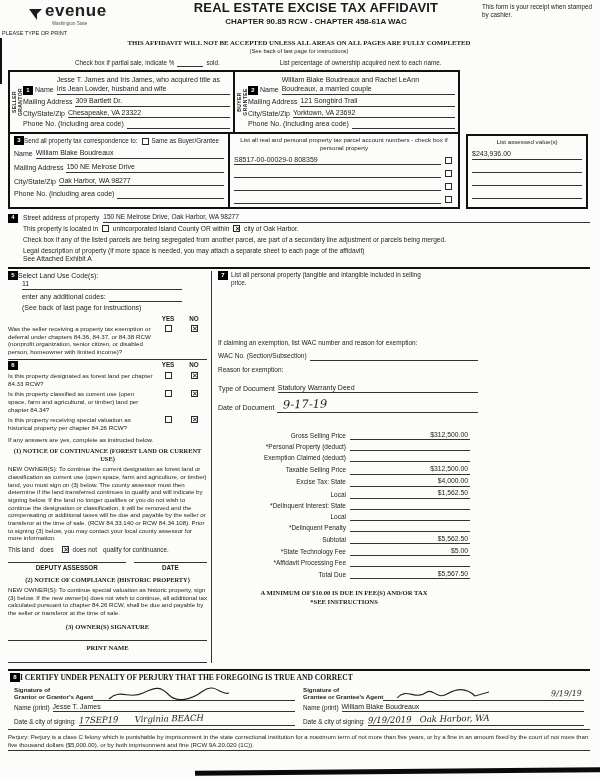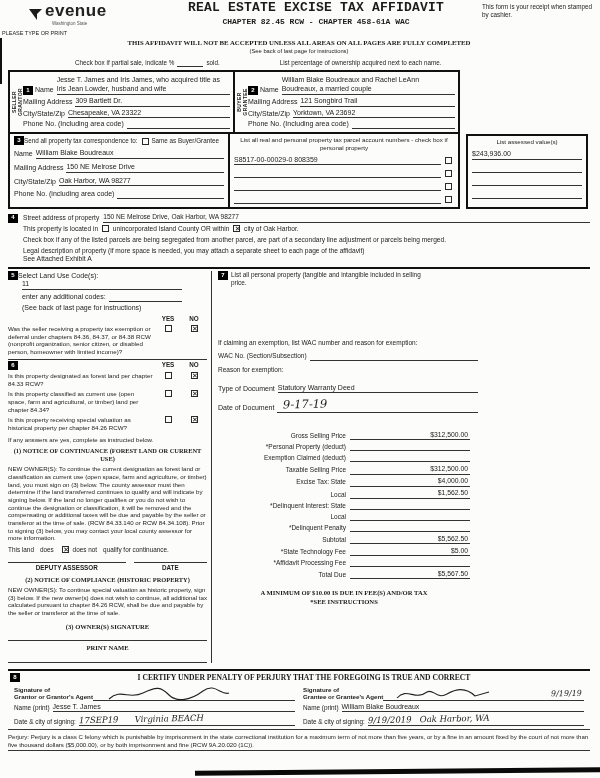--- a/index.html
+++ b/index.html
@@ -15,21 +15,21 @@
   .edge-sliver { position:absolute; left:0; top:38px; width:2px; height:46px; background:#111; }
   .bottom-bar { position:absolute; left:195px; bottom:4px; width:410px; height:5px; background:#0a0a0a; transform:rotate(-0.5deg); }
 
   
   .hdr { display:flex; }
   .hdr-left { width:150px; }
   .logo-row { display:flex; align-items:flex-end; gap:2px; margin-left:28px; }
   .logo-word { font-size:17px; font-weight:bold; letter-spacing:0.5px; color:#222; }
   .logo-sub { font-size:4.5px; color:#555; margin-left:52px; }
   .please-type { font-size:5.5px; margin-top:3px; margin-left:2px; }
-  .hdr-center { flex:1; text-align:center; font-family:Liberation Mono, monospace; }
+  .hdr-center { flex:1; text-align:center; font-family:Liberation Sans, sans-serif; }
   .title { font-size:13px; font-weight:bold; letter-spacing:0.2px; }
   .subtitle { font-size:8px; font-weight:bold; margin-top:1px; }
   .hdr-right { width:118px; font-size:6.3px; padding-top:3px; padding-right:8px; }
   .warning { text-align:center; font-size:6.8px; font-weight:bold; font-family:"Liberation Serif", serif; margin-top:2px; }
   .seeback { text-align:center; font-size:5.8px; margin-top:1px; }
   .partial-row { display:flex; font-size:6.3px; margin-top:4px; }
   .partial-left { margin-left:67px; display:flex; align-items:flex-end; }
   .blank-sm { display:inline-block; width:26px; border-bottom:1px solid #333; height:7px; margin:0 3px; }
   .ownership { margin-left:60px; }
 
@@ -103,21 +103,21 @@
   .doc-line .wl { flex:1; border-bottom:1px solid #333; min-height:8px; }
   .money { width:252px; margin-top:18px; }
   .m-row { display:flex; align-items:flex-end; margin-top:2.6px; }
   .m-lab { width:132px; text-align:right; padding-right:4px; font-size:6.5px; flex:none; }
   .m-val { flex:1; border-bottom:1px solid #333; text-align:right; min-height:8.5px; font-size:6.8px; padding-right:2px; }
   .min-note { width:252px; text-align:center; font-weight:bold; font-size:6.6px; margin-top:10px; font-family:"Liberation Serif", serif; }
 
   
   .cert { border-top:2px solid #111; border-bottom:1px solid #333; margin-top:6px; padding:2px 2px 3px 2px; }
   .cert-head { display:flex; align-items:center; }
-  .cert-statement { flex:1; text-align:center; font-size:7.6px; font-weight:bold; font-family:"Liberation Serif", serif; }
+  .cert-statement { flex:1; text-align:left; font-size:7.6px; font-weight:bold; font-family:"Liberation Serif", serif; }
   .cert-cols { display:flex; margin-top:2px; }
   .cert-col { flex:1; padding:0 4px; }
   .sig-row { display:flex; align-items:flex-end; }
   .sig-lab { font-size:6.2px; font-weight:bold; line-height:1.2; flex:none; }
   .sig-line { flex:1; border-bottom:1px solid #333; position:relative; height:16px; }
   .sig-svg { position:absolute; left:10px; bottom:-2px; }
   .sig-date { position:absolute; right:2px; bottom:1px; font-size:8px; }
   .np-row { display:flex; align-items:flex-end; margin-top:2px; }
   .np-row .lab { font-size:6.4px; padding-right:3px; flex:none; }
   .np-row .wl { flex:1; border-bottom:1px solid #333; min-height:8px; }
@@ -137,21 +137,21 @@
           <path d="M1 1 L9 1 L9 12 Z" fill="#1c1c1c"></path>
           <path d="M4 1 L14 1 L9 6 Z" fill="#1c1c1c"></path>
         </svg>
         <span class="logo-word">evenue</span>
       </div>
       <div class="logo-sub">Washington State</div>
       <div class="please-type">PLEASE TYPE OR PRINT</div>
     </div>
     <div class="hdr-center">
       <div class="title">REAL ESTATE EXCISE TAX AFFIDAVIT</div>
-      <div class="subtitle">CHAPTER 82.45 RCW - CHAPTER 458-61A WAC</div>
+      <div class="subtitle">CHAPTER 90.85 RCW - CHAPTER 458-61A WAC</div>
     </div>
     <div class="hdr-right">This form is your receipt when stamped by cashier.</div>
   </div>
   <div class="inner">
     <div class="warning">THIS AFFIDAVIT WILL NOT BE ACCEPTED UNLESS ALL AREAS ON ALL PAGES ARE FULLY COMPLETED</div>
     <div class="seeback">(See back of last page for instructions)</div>
     <div class="partial-row">
       <div class="partial-left">
         <span>Check box if partial sale, indicate %</span>
         <span class="blank-sm"></span>

